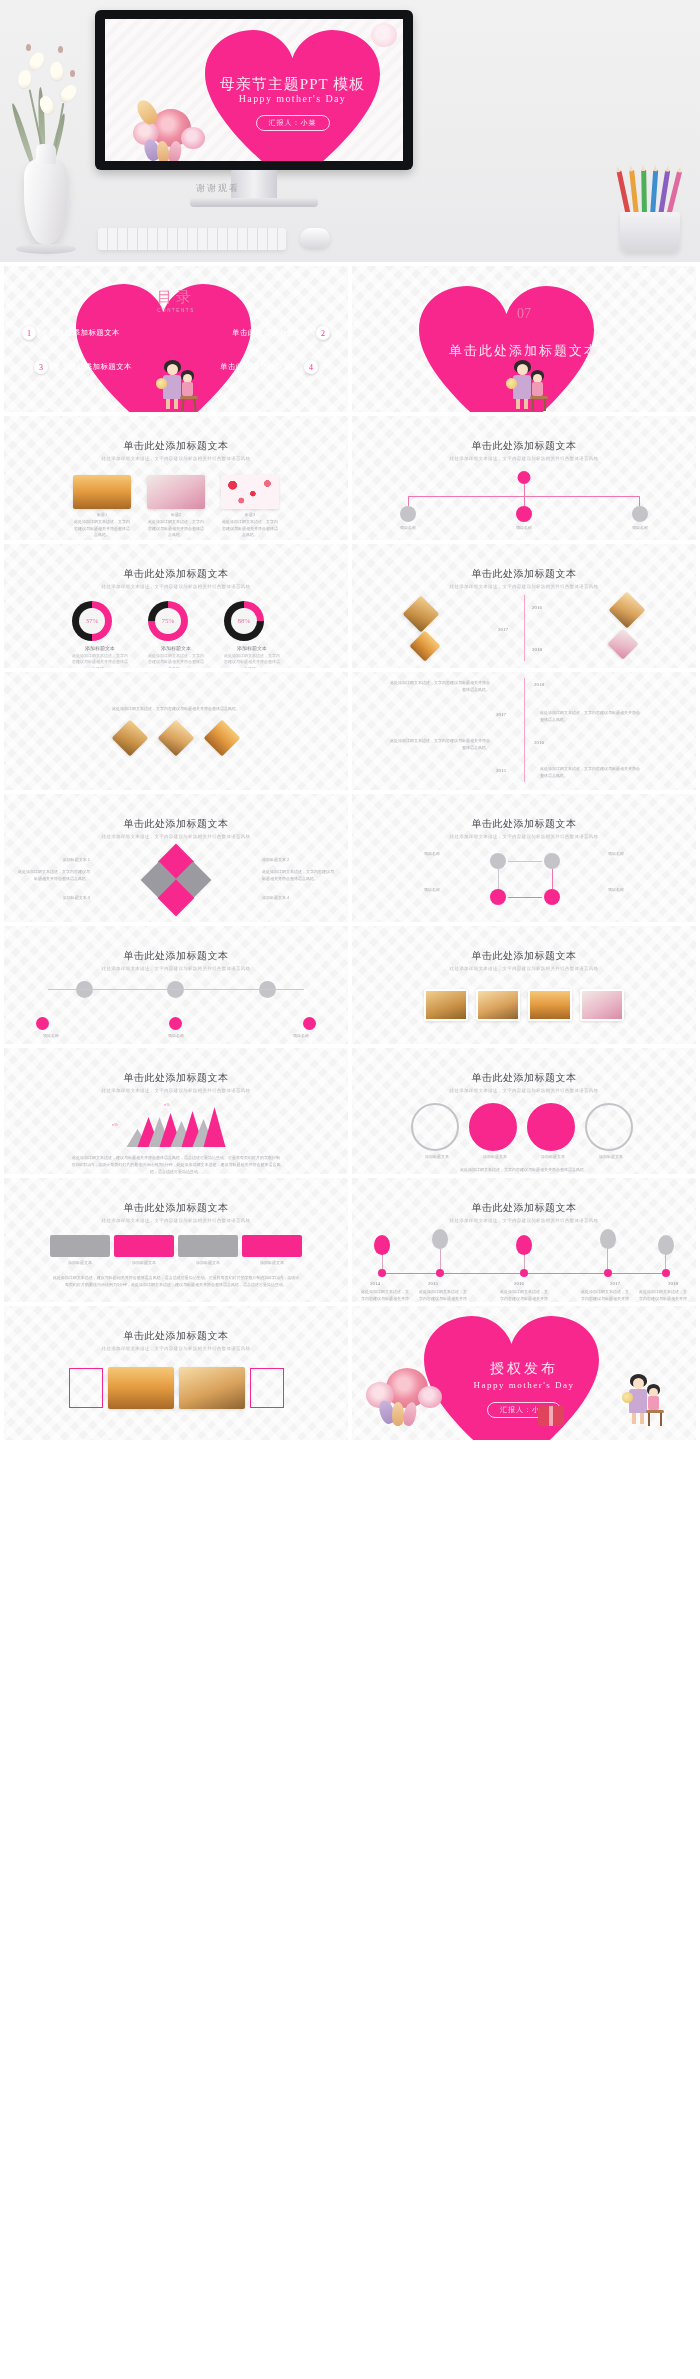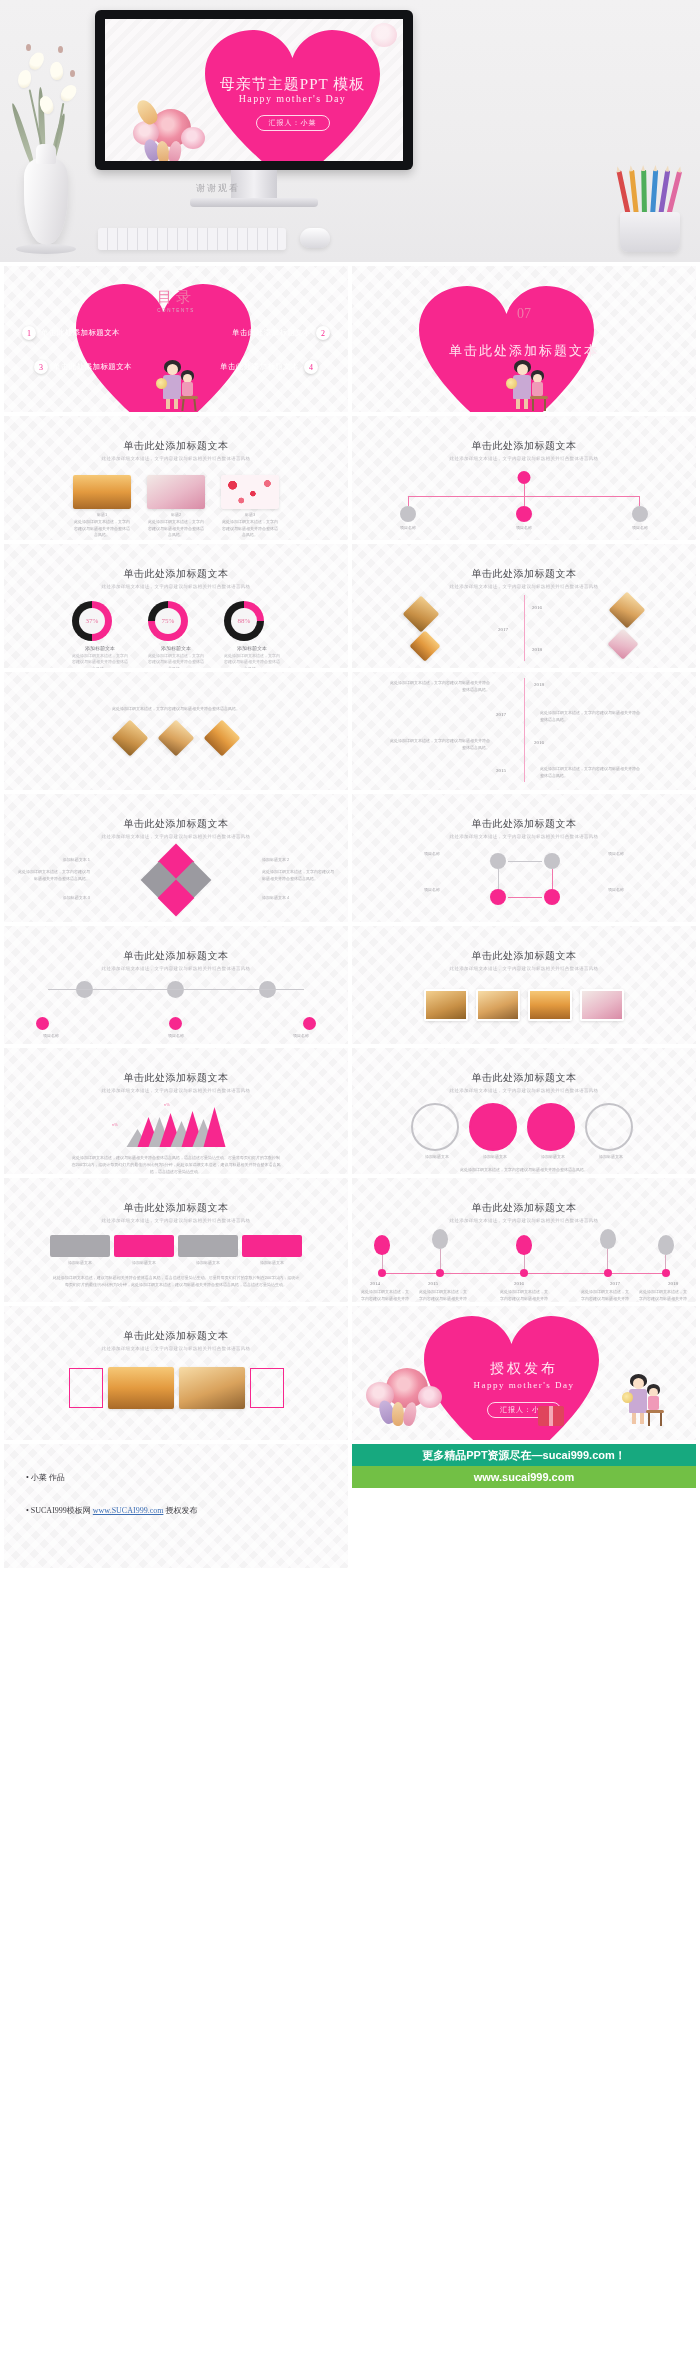--- a/index.html
+++ b/index.html
@@ -814,27 +814,15 @@
           <div class="mini-heart" style="left:40px;top:28px;">
               <div class="hshape"></div>
             </div>
         </div>
       </div>
     </div>
 
   </div>
 
   <div class="grid" style="margin-top:4px;">
-    <div class="slide footer-left" style="height:124px;padding:28px 0 0 22px;">
-      <div class="foot-line cn" style="margin-bottom:22px;">• 小菜  作品</div>
-      <div class="foot-line cn">
-        <span>• SUCAI999模板网</span>
-        <a href="#" style="text-decoration:underline;">www.SUCAI999.com</a>
-        <span>授权发布</span>
-      </div>
-    </div>
-    <div style="height:124px;background:#ffffff;">
-      <div class="ban-green" style="height:22px;background:#17a97f;font-size:11px;">更多精品PPT资源尽在—sucai999.com！</div>
-      <div class="ban-green" style="height:22px;background:#72c045;font-size:11px;">www.sucai999.com</div>
-    </div>
   </div>
 
 </div>
 
 </body></html>

